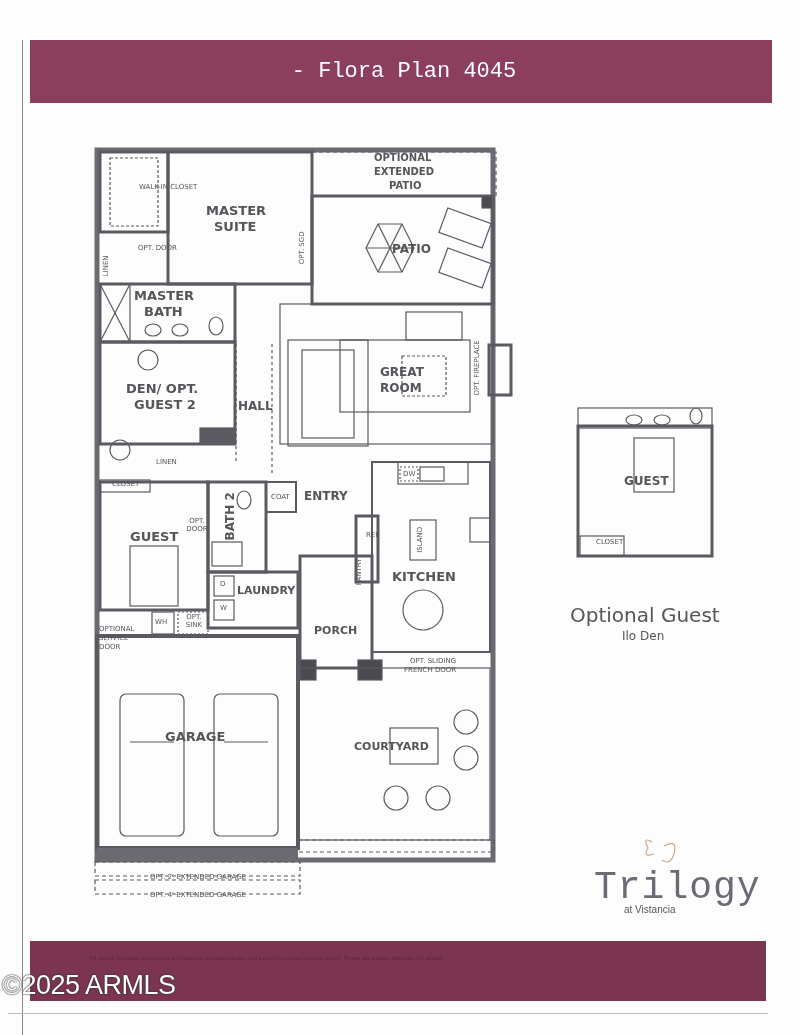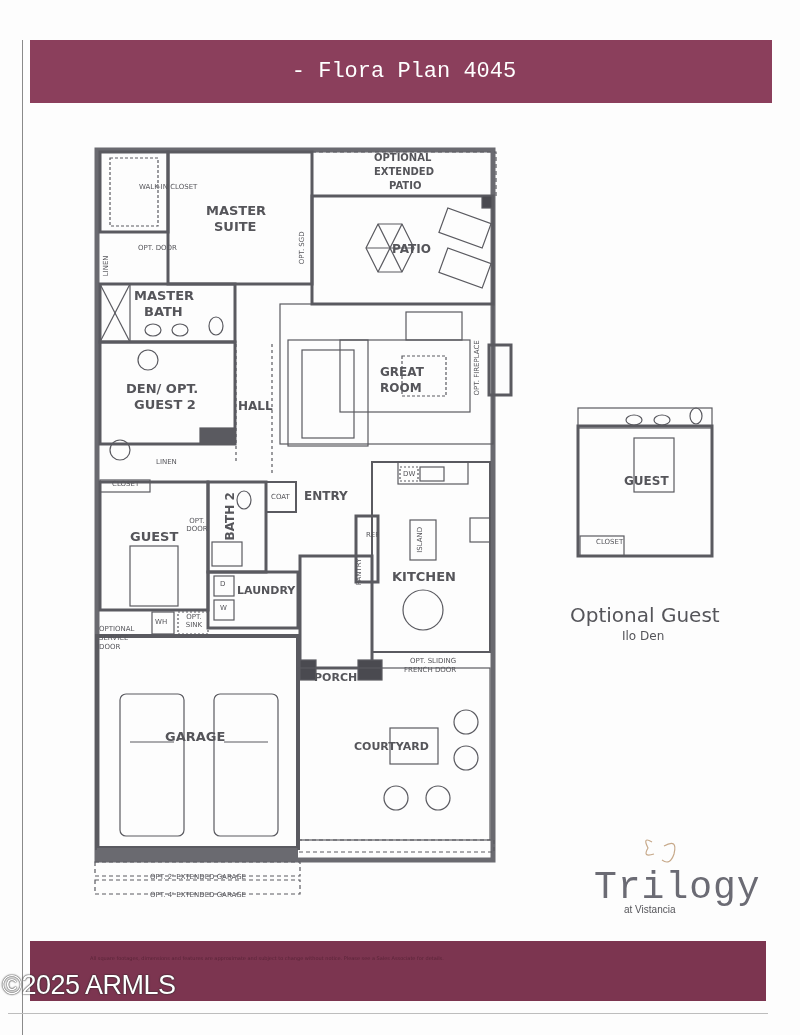--- a/index.html
+++ b/index.html
@@ -177,21 +177,21 @@
 <div class="lbl-sm" style="left:346px;top:568px;transform:rotate(-90deg);">PANTRY</div>
 <div class="lbl" style="left:392px;top:570px;font-size:13px;">KITCHEN</div>
 <div class="lbl" style="left:237px;top:585px;font-size:11px;">LAUNDRY</div>
 <div class="lbl-sm" style="left:220px;top:605px;">W</div>
 <div class="lbl-sm" style="left:220px;top:581px;">D</div>
 <div class="lbl-sm" style="left:155px;top:619px;">WH</div>
 <div class="lbl-sm" style="left:180px;top:614px;width:28px;white-space:normal;">OPT. SINK</div>
 <div class="lbl-sm" style="left:99px;top:626px;text-align:left;">OPTIONAL</div>
 <div class="lbl-sm" style="left:99px;top:635px;text-align:right;">SERVICE</div>
 <div class="lbl-sm" style="left:99px;top:644px;text-align:left;">DOOR</div>
-<div class="lbl" style="left:314px;top:625px;font-size:11px;margin-top:47px;">PORCH</div>
+<div class="lbl" style="left:314px;top:625px;font-size:11px;">PORCH</div>
 <div class="lbl-sm" style="left:410px;top:658px;">OPT. SLIDING</div>
 <div class="lbl-sm" style="left:404px;top:667px;">FRENCH DOOR</div>
 <div class="lbl" style="left:165px;top:730px;font-size:13px;">GARAGE</div>
 <div class="lbl" style="left:354px;top:741px;font-size:11px;">COURTYARD</div>
 <div class="lbl-sm" style="left:150px;top:874px;">OPT. 2' EXTENDED GARAGE</div>
 <div class="lbl-sm" style="left:150px;top:892px;">OPT. 4' EXTENDED GARAGE</div>
 
 <div class="lbl" style="left:624px;top:475px;font-size:12px;">GUEST</div>
 <div class="lbl-sm" style="left:596px;top:539px;">CLOSET</div>
 <div class="opt-title">Optional Guest</div>

